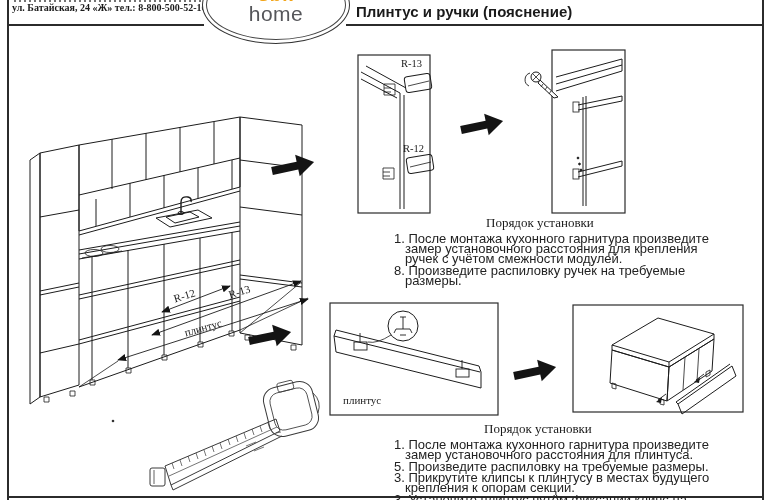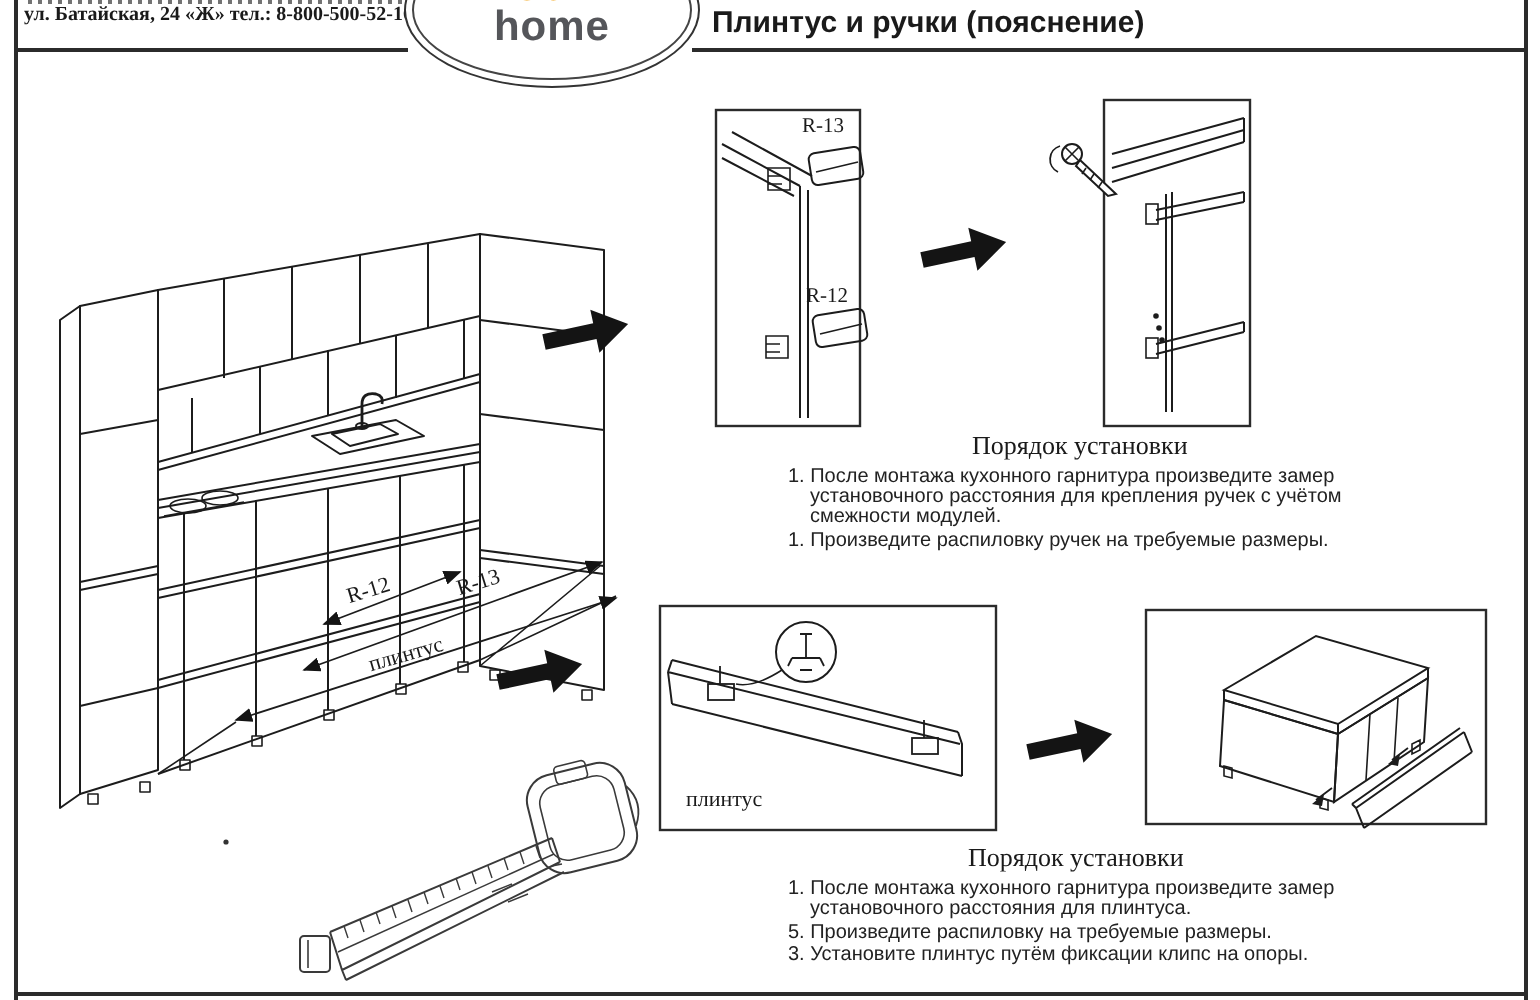--- a/index.html
+++ b/index.html
@@ -15,28 +15,28 @@
   .addr-clip{position:absolute;left:14px;top:0px;width:196px;height:2px;
         background:repeating-linear-gradient(90deg,#444 0 2px,transparent 2px 5px);opacity:.75;}
   .title{position:absolute;left:356px;top:3px;width:500px;
          font-weight:bold;font-size:15px;}
   .oval{position:absolute;left:202px;top:-34px;width:146px;height:76px;border:1.6px solid #333;
         border-radius:50%;background:#fff;z-index:5;}
   .oval-inner{position:absolute;left:3px;top:3px;right:3px;bottom:3px;border:1px solid #444;border-radius:50%;}
   .logo-top{position:absolute;left:0;top:18px;width:100%;text-align:center;
         font-weight:bold;font-size:19px;letter-spacing:1px;color:#F2A51A;line-height:20px;}
   .logo-bottom{position:absolute;left:0;top:36px;width:100%;text-align:center;
-        font-weight:bold;font-size:21px;letter-spacing:.5px;color:#55565A;line-height:21px;}
+        font-weight:normal;font-size:21px;letter-spacing:.5px;color:#55565A;line-height:21px;}
   
   .lbl{position:absolute;font-family:"Liberation Serif",serif;font-size:10.5px;white-space:nowrap;}
   .lbl-rot{position:absolute;font-family:"Liberation Serif",serif;font-size:11px;white-space:nowrap;
            transform-origin:left top;transform:rotate(-17deg);}
   
   .sec-head{position:absolute;font-family:"Liberation Serif",serif;font-size:13px;white-space:nowrap;}
-  .sec-list{position:absolute;width:324px;font-size:10px;line-height:10px;color:#222;}
+  .sec-list{position:absolute;width:324px;font-size:13px;line-height:10px;color:#222;}
   .sec-list div{padding-left:11px;text-indent:-11px;margin-bottom:1.5px;}
   svg{position:absolute;left:0;top:0;}
 </style>
 </head>
 <body>
 
 <div id="sheet">
 
   <div class="frame-v" style="left:7px"></div>
   <div class="frame-v" style="left:762px"></div>
@@ -187,23 +187,24 @@
   <span class="lbl-rot" style="left:227px;top:289px">R-13</span>
   <span class="lbl-rot" style="left:183px;top:327px;transform:rotate(-16deg)">плинтус</span>
 
   <span class="lbl" style="left:401px;top:58px">R-13</span>
   <span class="lbl" style="left:403px;top:143px">R-12</span>
   <span class="lbl" style="left:343px;top:394px;font-size:11px">плинтус</span>
 
   <div class="sec-head" style="left:486px;top:215px">Порядок установки</div>
   <div class="sec-list" style="left:394px;top:234px">
     <div>1. После монтажа кухонного гарнитура произведите замер установочного расстояния для крепления ручек с учётом смежности модулей.</div>
-    <div>1. Произведите распиловку ручек на требуемые размеры.</div>
+    <div>8. Произведите распиловку ручек на требуемые размеры.</div>
   </div>
 
   <div class="sec-head" style="left:484px;top:421px">Порядок установки</div>
   <div class="sec-list" style="left:394px;top:440px">
     <div>1. После монтажа кухонного гарнитура произведите замер установочного расстояния для плинтуса.</div>
     <div>5. Произведите распиловку на требуемые размеры.</div>
+    <div>3. Прикрутите клипсы к плинтусу в местах будущего крепления к опорам секций.</div>
     <div>3. Установите плинтус путём фиксации клипс на опоры.</div>
   </div>
 
 </div>
 
 </body></html>

